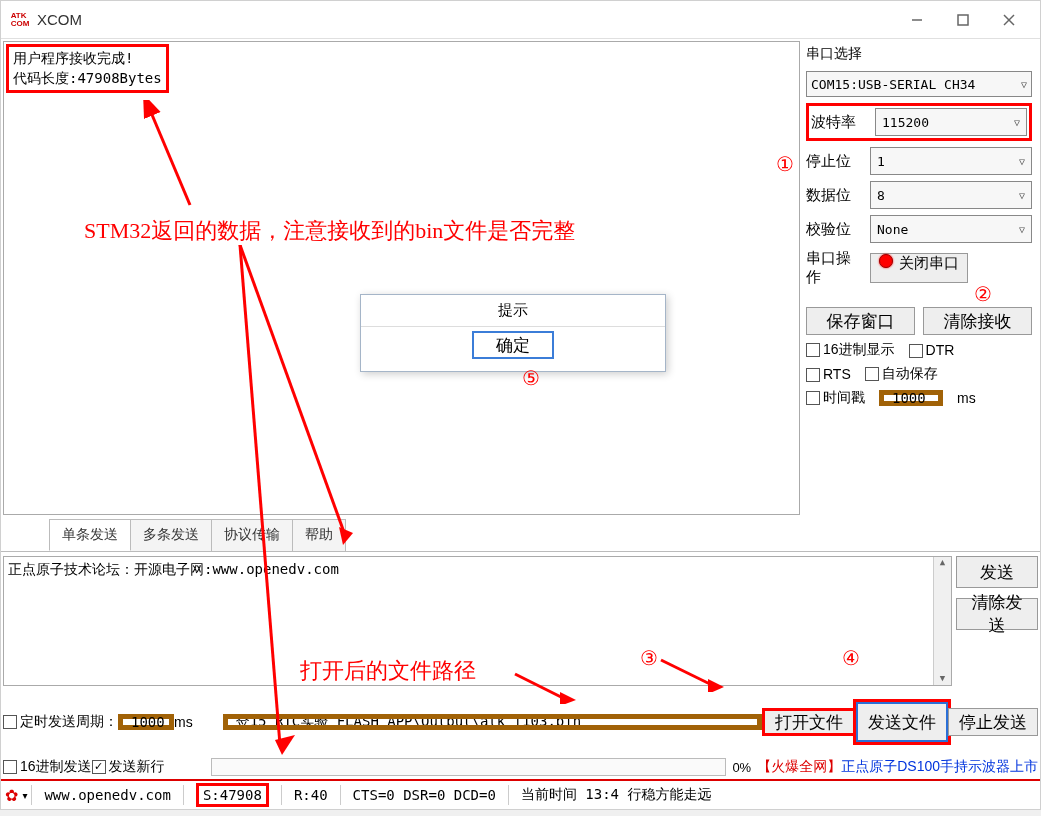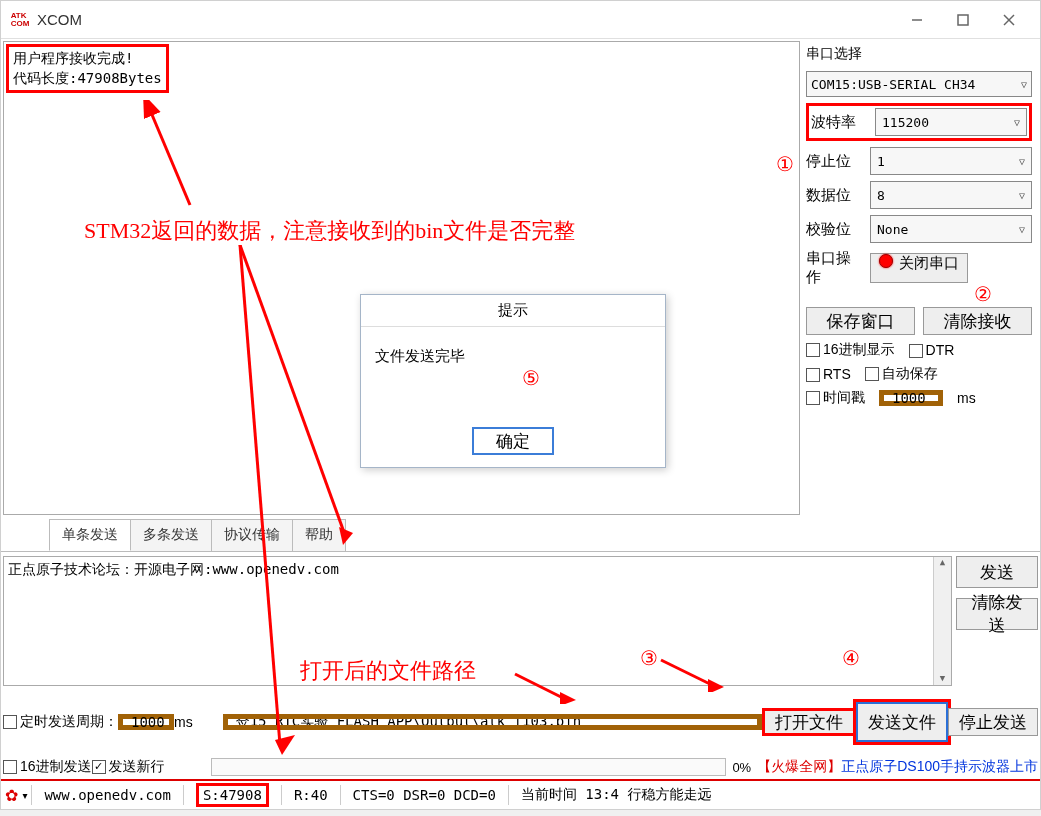--- a/index.html
+++ b/index.html
@@ -329,21 +329,20 @@
     <span class="stat-item">R:40</span>
     <div class="stat-sep"></div>
     <span class="stat-item">CTS=0 DSR=0 DCD=0</span>
     <div class="stat-sep"></div>
     <span class="stat-item">当前时间 13:4 行稳方能走远</span>
   </div>
 </div>
 
 <div class="dialog">
   <div class="dlg-title">提示</div>
-  <div class="dlg-body">文件发送完毕</div>
   <div class="dlg-btns"><span class="btn">确定</span></div>
 </div>
 
 <div class="anno" style="top:216px;left:40px;margin-left:44px;">STM32返回的数据，注意接收到的bin文件是否完整</div>
 <div class="anno" style="top:656px;left:300px;">打开后的文件路径</div>
 <div class="circle-num" style="top:152px;left:776px;">①</div>
 <div class="circle-num" style="top:282px;left:974px;">②</div>
 <div class="circle-num" style="top:646px;left:640px;">③</div>
 <div class="circle-num" style="top:646px;left:842px;">④</div>
 <div class="circle-num" style="top:366px;left:522px;">⑤</div>

